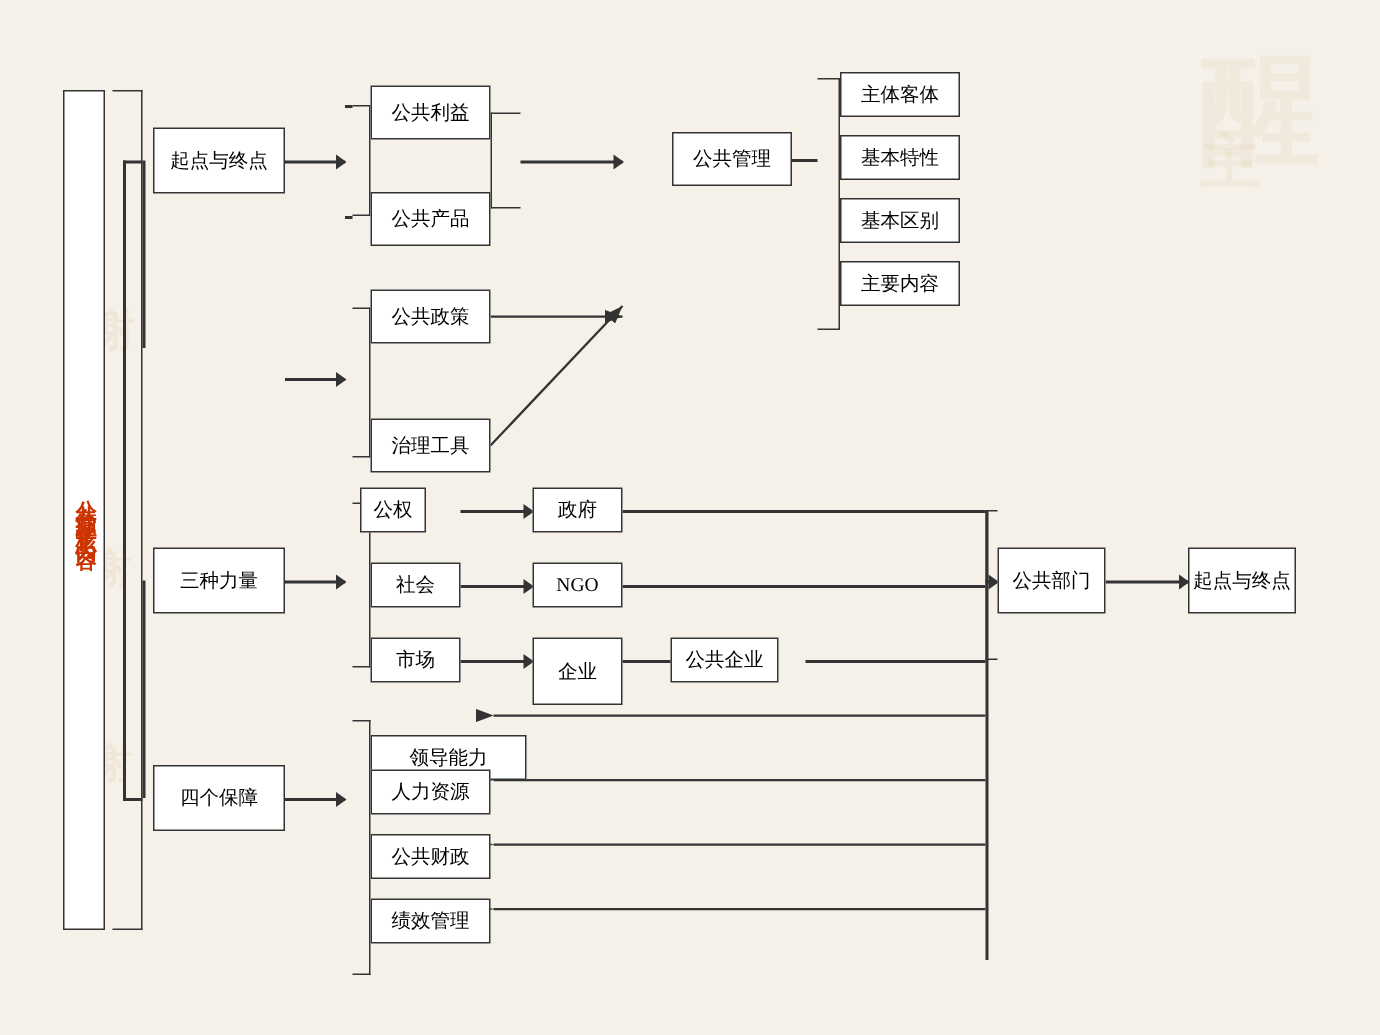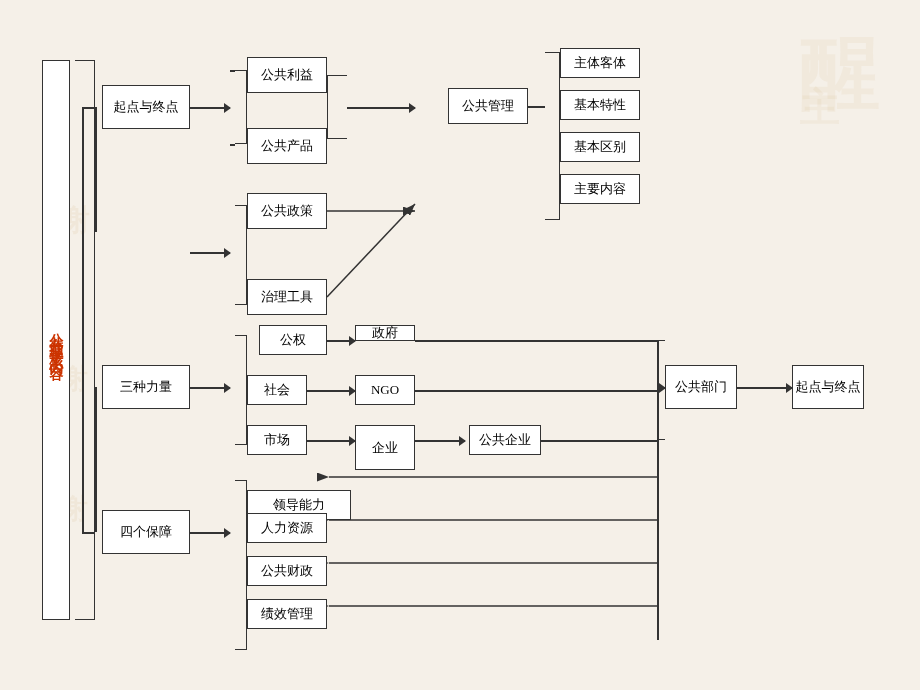--- a/index.html
+++ b/index.html
@@ -196,41 +196,41 @@
   <svg style="position:absolute; left:307px; top:180px; width:90px; height:108px; z-index:2; overflow:visible;">
     <line x1="0" y1="107" x2="88" y2="14" stroke="#333" stroke-width="1.5" marker-end="url(#arrowhead)"></line>
   </svg>
 
   <div class="box" style="left:82px; top:355px; width:88px; height:44px;">三种力量</div>
 
   <div class="arrow-h" style="left:170px; top:377px; width:40px;"></div>
 
   <div class="bracket-right" style="left:215px; top:325px; width:12px; height:110px;"></div>
 
-  <div class="box" style="left:239px; top:315px; width:68px; height:30px;">公权</div>
+  <div class="box" style="left:220px; top:315px; width:44px; height:30px;">公权</div>
 
   <div class="box" style="left:227px; top:365px; width:60px; height:30px;">社会</div>
 
   <div class="box" style="left:227px; top:415px; width:60px; height:30px;">市场</div>
 
   <div class="arrow-h" style="left:287px; top:330px; width:48px;"></div>
 
   <div class="arrow-h" style="left:287px; top:380px; width:48px;"></div>
 
   <div class="arrow-h" style="left:287px; top:430px; width:48px;"></div>
 
-  <div class="box" style="left:335px; top:315px; width:60px; height:16px;">政府</div>
+  <div class="box" style="left:335px; top:315px; width:60px; height:30px;">政府</div>
 
   <div class="box" style="left:335px; top:365px; width:60px; height:30px;">NGO</div>
 
   <div class="box" style="left:335px; top:415px; width:60px; height:45px;">企业</div>
 
   <div class="arrow-h" style="left:395px; top:430px; width:50px;"></div>
 
-  <div class="box" style="left:449px; top:415px; width:72px; height:30px;">公共企业</div>
+  <div class="box" style="left:427px; top:415px; width:72px; height:30px;">公共企业</div>
 
   <div class="box" style="left:645px; top:355px; width:72px; height:44px;">公共部门</div>
 
   <div class="arrow-h" style="left:717px; top:377px; width:55px;"></div>
 
   <div class="box" style="left:772px; top:355px; width:72px; height:44px;">起点与终点</div>
 
   <div class="bracket-left" style="left:637px; top:330px; width:8px; height:100px;"></div>
 
   <div class="line-h" style="left:395px; top:330px; width:242px;"></div>

